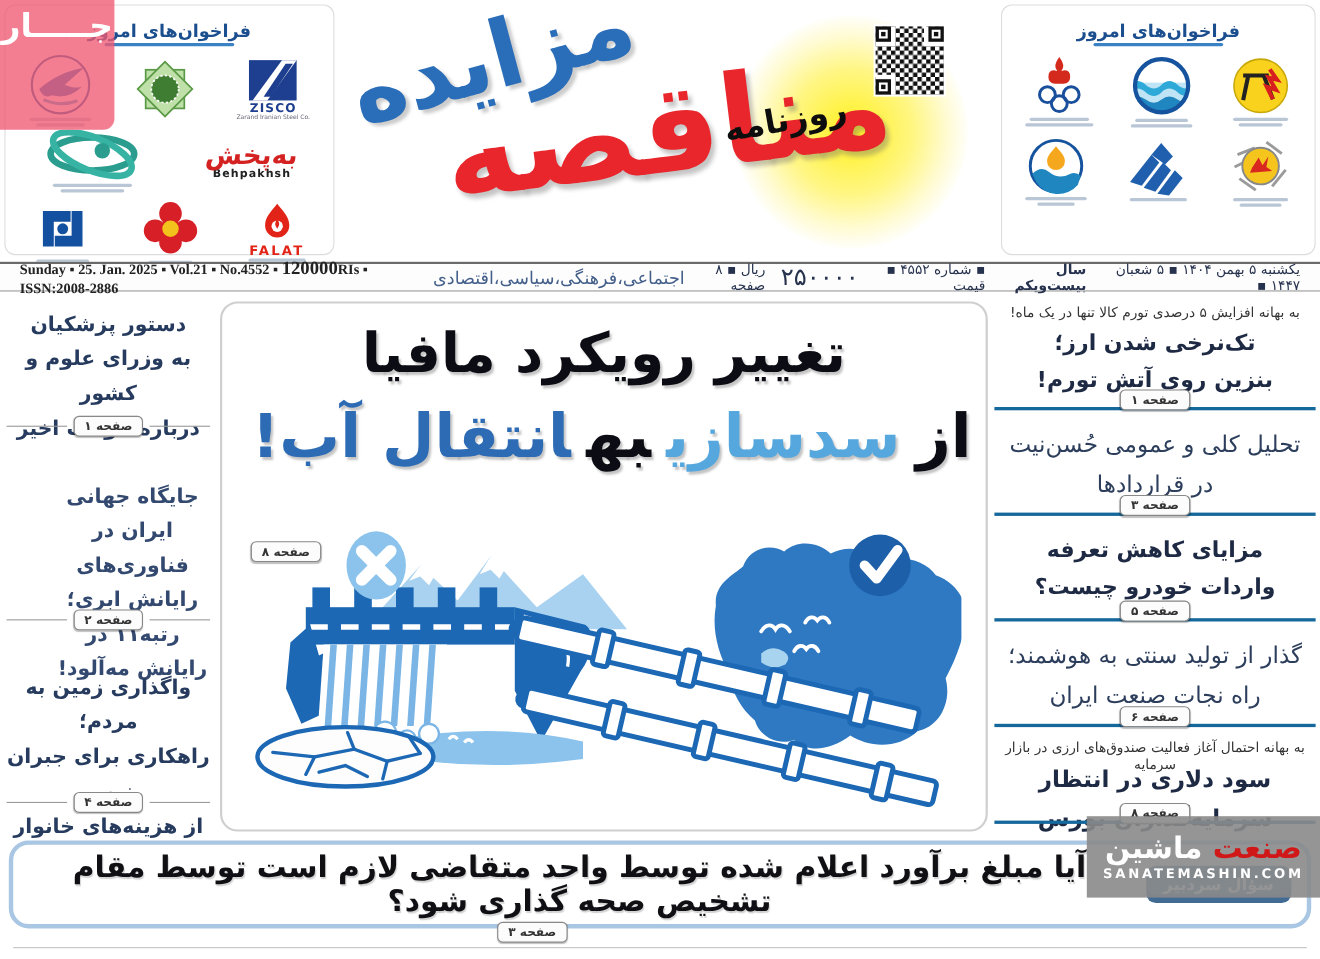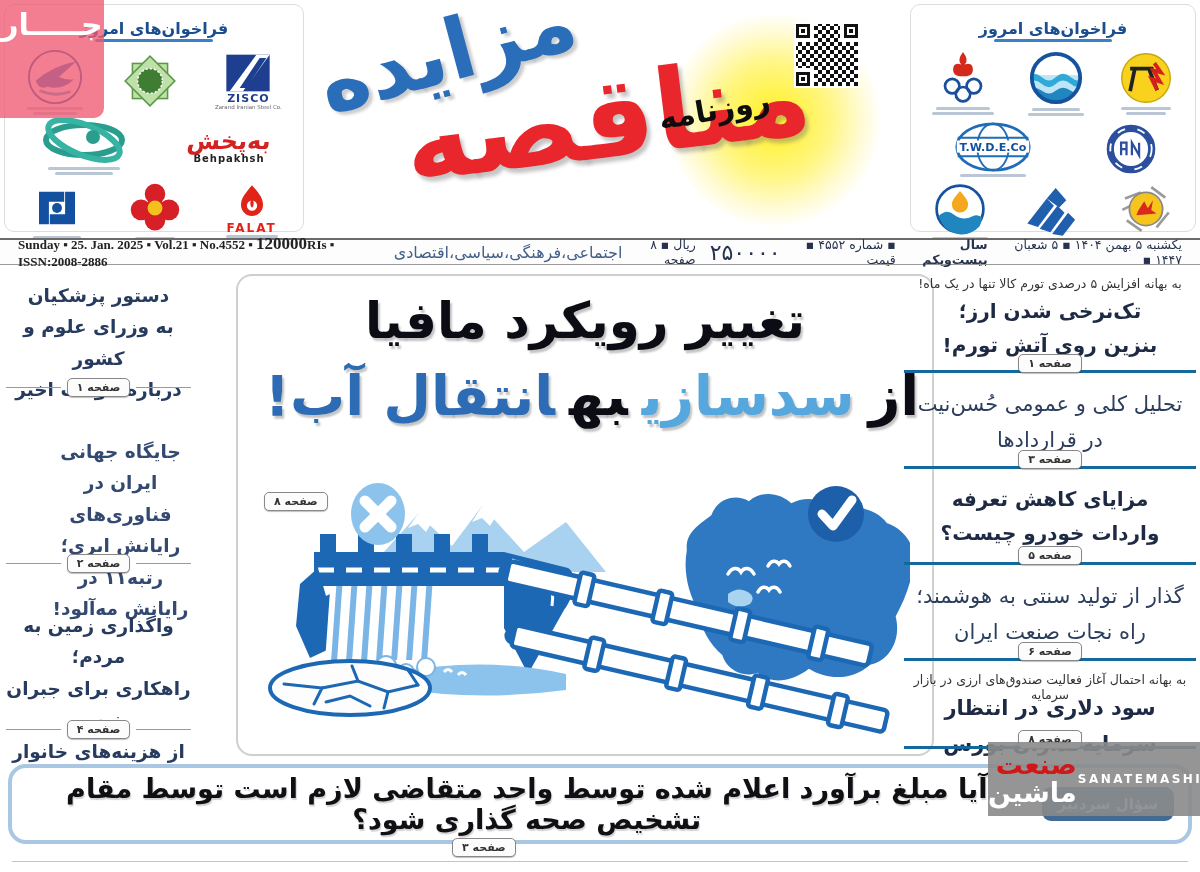--- a/index.html
+++ b/index.html
@@ -56,21 +56,21 @@
   
   .lcol{position:absolute;left:0;top:268px;width:197px;}
   .lc-head{position:absolute;width:100%;text-align:center;direction:rtl;color:#263b5e;
            font-weight:bold;font-size:18.5px;line-height:1.7;padding:0 4px;box-sizing:border-box;}
   .lc-head.light{font-weight:bold;color:#33497068;color:#334970;padding-left:48px;}
   .lc-sep{position:absolute;width:100%;display:flex;align-items:center;gap:6px;padding:0 6px;box-sizing:border-box;}
   .lc-sep i{flex:1;height:1px;background:#9a9a9a;}
 
   
   .mainbox{position:absolute;left:200px;top:274px;width:698px;height:482px;box-sizing:border-box;
-           border:2px solid #cfcfcf;border-radius:16px;background:#fff;margin-left:36px;}
+           border:2px solid #cfcfcf;border-radius:16px;background:#fff;}
   .mh1{position:absolute;top:16px;width:100%;text-align:center;direction:rtl;font-size:50px;
        font-weight:900;color:#0c0c14;text-shadow:2px 3px 2px rgba(60,60,60,.3);}
   .mh2{position:absolute;top:88px;width:100%;text-align:center;direction:rtl;font-size:55px;
        font-weight:900;color:#0c0c14;text-shadow:2px 3px 2px rgba(60,60,60,.3);}
   .mh2 span{margin-left:14px;}
   .mh2 .c-light{color:#55a7dd;}
   .mh2 .c-dark{color:#2d6cb5;}
   .mb-badge{position:absolute;left:26px;top:216px;z-index:4;}
   .illus{position:absolute;left:28px;top:200px;}
 
@@ -92,22 +92,22 @@
   .strip-q{flex:1;text-align:center;direction:rtl;font-size:27px;font-weight:900;color:#101014;
            text-shadow:1px 2px 1px rgba(80,80,80,.25);}
   .strip-page{position:absolute;left:452px;top:838px;z-index:5;}
   .bottom-rule{position:absolute;left:12px;right:12px;top:861px;height:1px;background:#c4c4c4;}
 
   
   .wm-top{position:absolute;left:0;top:0;width:104px;height:118px;background:rgba(240,90,115,.78);
           border-bottom-right-radius:10px;z-index:30;text-align:center;}
   .wm-top span{color:#fff;font-weight:900;font-size:30px;line-height:50px;direction:rtl;}
   .wm-bottom{position:absolute;left:988px;top:742px;width:212px;height:74px;z-index:20;
-             background:rgba(138,138,138,.9);display:flex;flex-direction:row;align-items:center;
-             gap:1px;}
+             background:rgba(138,138,138,.9);display:flex;flex-direction:column;align-items:center;
+             justify-content:center;gap:1px;}
   .wm-brand{direction:rtl;font-weight:900;font-size:27px;line-height:28px;}
   .wm-red{color:#d01818;}
   .wm-white{color:#fff;}
   .wm-url{color:#fff;font-weight:bold;font-size:12px;letter-spacing:2.5px;}
 </style>
 </head>
 <body>
 
 <div class="panel" style="left:4px;width:300px;height:228px;">
   <div class="panel-title">فراخوان‌های امروز</div>
@@ -241,40 +241,20 @@
     <div class="logo">
       <svg width="56" height="56" viewBox="0 0 60 60">
           <circle cx="30" cy="30" r="26" fill="#f8d21c" stroke="#c7a70a" stroke-width="1.5"></circle>
           <path d="M13,20 h25 M18,20 l-5,24 M33,20 l9,23" stroke="#222" stroke-width="4" fill="none"></path>
           <path d="M39,14 l7,10 l-8,-2 l7,12 l-9,-3 l6,12" stroke="#d81f1f" stroke-width="4" fill="none"></path>
         </svg>
       <div class="cap">
           <i style="width:50px"></i>
           <i style="width:40px"></i>
         </div>
-    </div>
-  </div>
-  <div class="logo-row" style="height:58px;">
-    <div class="logo">
-      <svg width="88" height="52" viewBox="0 0 88 56">
-          <ellipse cx="44" cy="28" rx="39" ry="25" fill="none" stroke="#1f6cb8" stroke-width="3"></ellipse>
-          <path d="M44,3 a17,25 0 0 0 0,50 M44,3 a17,25 0 0 1 0,50 M6,18 h76 M6,38 h76" stroke="#1f6cb8" stroke-width="2" fill="none"></path>
-          <rect x="5" y="21" width="78" height="13" fill="#fff"></rect>
-          <text x="44" y="32" text-anchor="middle" font-size="12" font-weight="bold" fill="#14509e">T.W.D.E.Co</text>
-        </svg>
-      <div class="cap">
-          <i style="width:66px"></i>
-        </div>
-    </div>
-    <div class="logo">
-      <svg width="54" height="54" viewBox="0 0 60 60">
-          <circle cx="30" cy="30" r="23" fill="none" stroke="#2b4f9e" stroke-width="8"></circle>
-          <circle cx="30" cy="30" r="23" fill="none" stroke="#fff" stroke-width="2" stroke-dasharray="9 14"></circle>
-          <path d="M19,37 v-14 h6 v14 M19,30 h6 M31,37 v-14 l8,14 v-14" stroke="#2b4f9e" stroke-width="2.5" fill="none"></path>
-        </svg>
     </div>
   </div>
   <div class="logo-row" style="height:70px;">
     <div class="logo">
       <svg width="54" height="54" viewBox="0 0 60 60">
           <circle cx="30" cy="30" r="26" fill="none" stroke="#16539e" stroke-width="3"></circle>
           <path d="M30,10 c5,6 9,10 9,15 a9,9 0 1,1 -18,0 c0,-5 4,-9 9,-15 Z" fill="#f5a71d"></path>
           <path d="M6,38 q9,-9 17,-2 q10,8 21,2 q6,-3 11,2 l-3,9 a26,26 0 0 1 -42,-3 Z" fill="#1f86c0"></path>
         </svg>
       <div class="cap">

